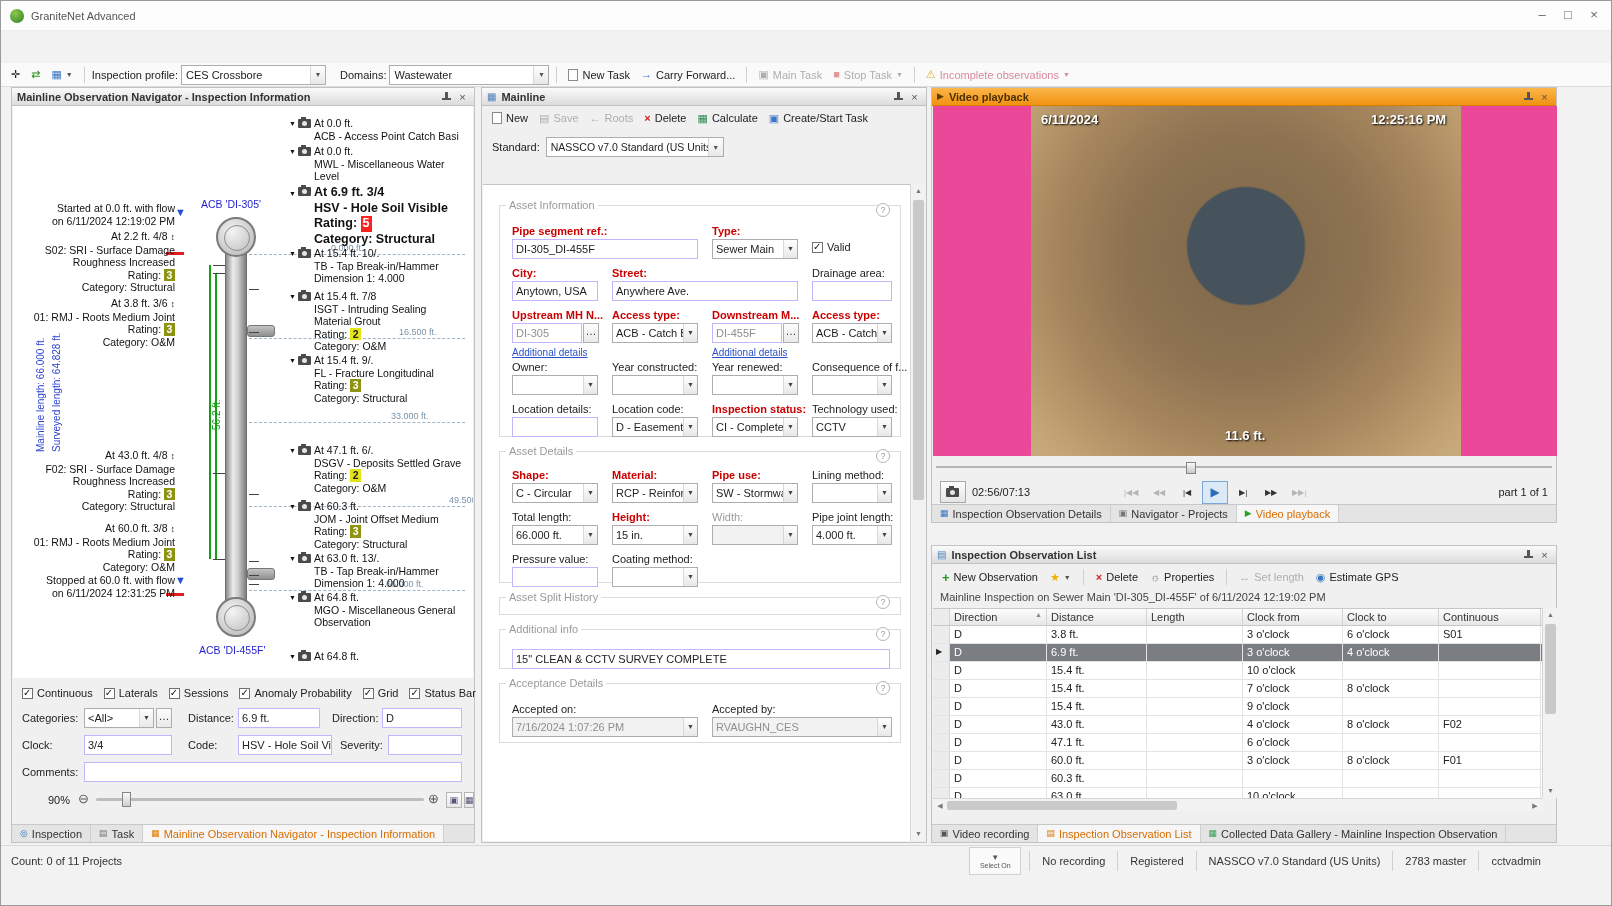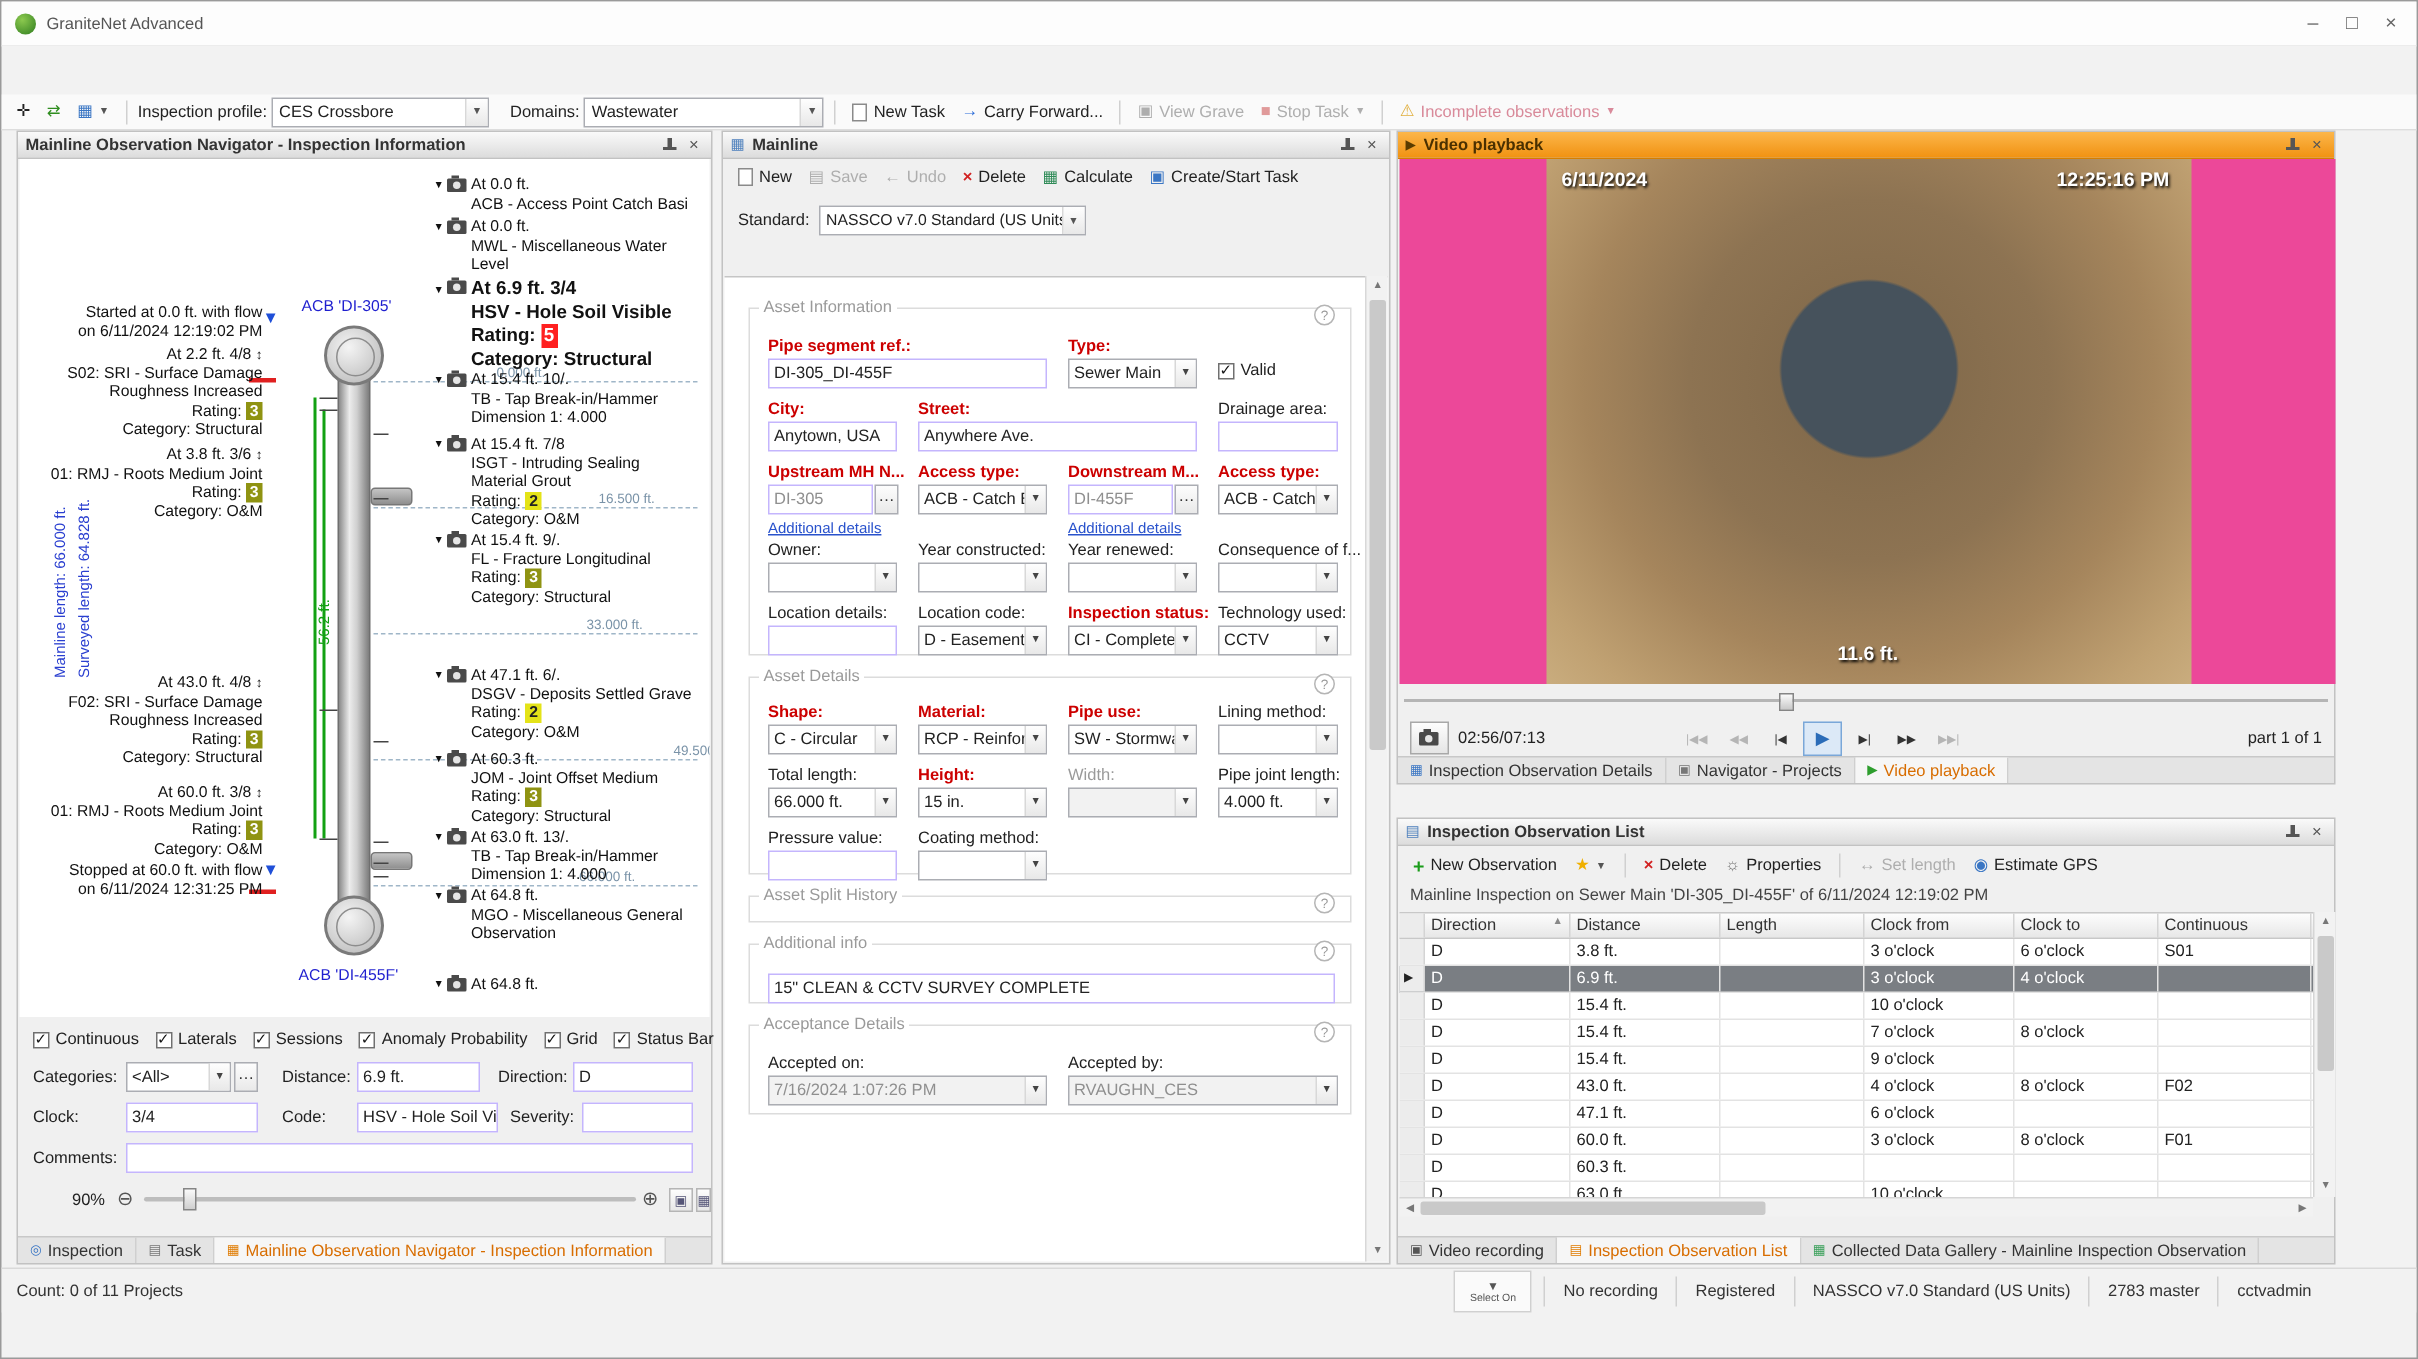--- a/index.html
+++ b/index.html
@@ -191,21 +191,21 @@
         <span class="page-icon"></span>
         <span>New Task</span>
       </span>
     <span class="tb-btn">
         <span class="ico" style="color:#2b6cd8;font-weight:bold">→</span>
         <span>Carry Forward...</span>
       </span>
     <span class="tb-sep"></span>
     <span class="tb-btn grayed">
         <span class="ico">▣</span>
-        <span>View Grave</span>
+        <span>Main Task</span>
       </span>
     <span class="tb-btn grayed">
         <span class="ico" style="color:#e09a9a">■</span>
         <span>Stop Task</span>
         <span style="font-size:7px">▼</span>
       </span>
     <span class="tb-sep"></span>
     <span class="tb-btn pinktxt">
         <span class="ico" style="color:#e0b040">⚠</span>
         <span>Incomplete observations</span>
@@ -474,21 +474,21 @@
       <span class="tb-btn">
           <span class="page-icon"></span>
           <span>New</span>
         </span>
       <span class="tb-btn grayed">
           <span class="ico">▤</span>
           <span>Save</span>
         </span>
       <span class="tb-btn grayed">
           <span class="ico">←</span>
-          <span>Undo</span>
+          <span>Roots</span>
         </span>
       <span class="tb-btn">
           <span class="ico" style="color:#d22222;font-weight:bold">×</span>
           <span>Delete</span>
         </span>
       <span class="tb-btn">
           <span class="ico" style="color:#2e8b57">▦</span>
           <span>Calculate</span>
         </span>
       <span class="tb-btn">

